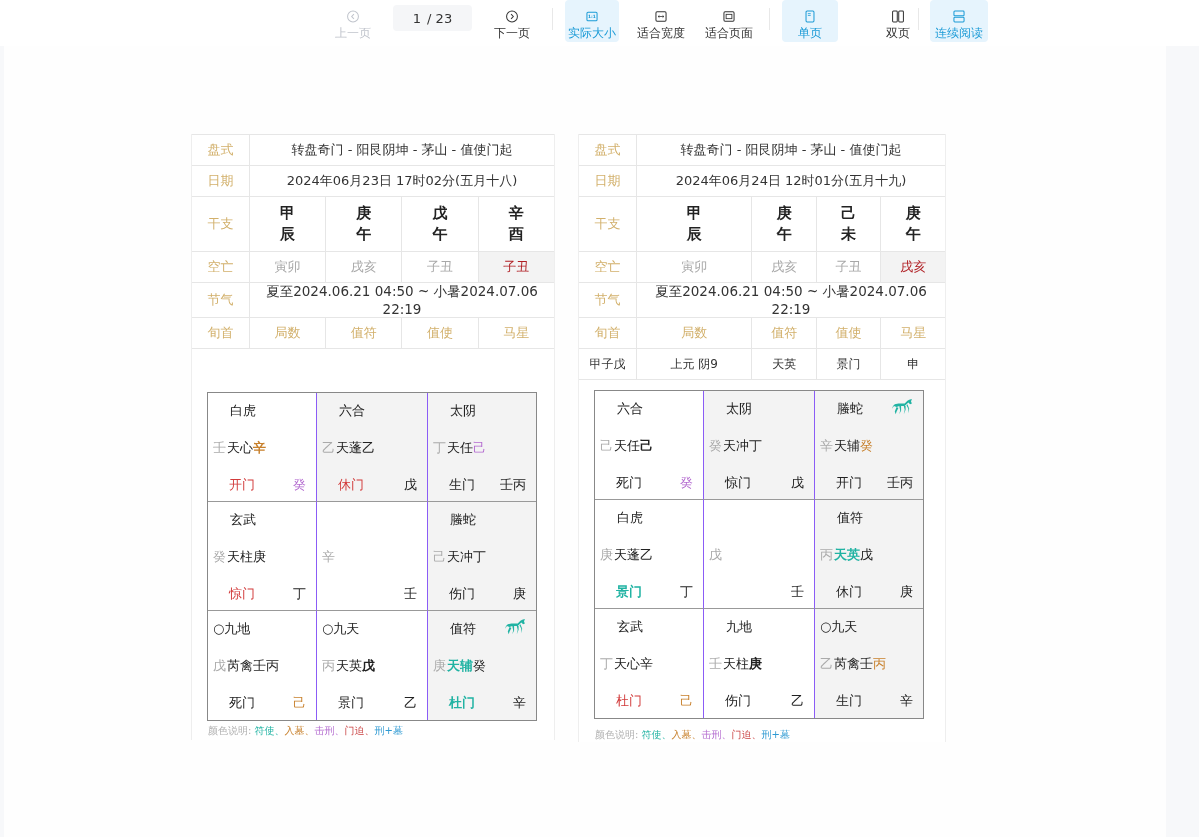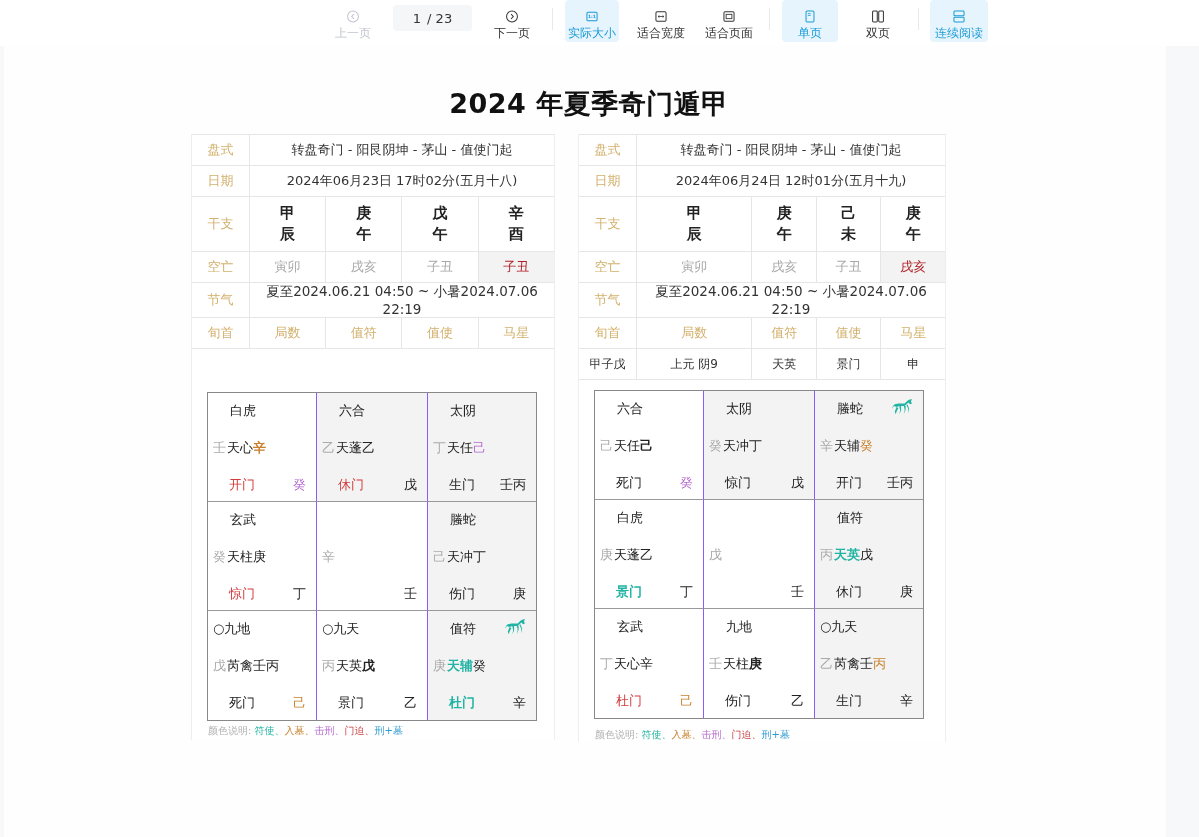--- a/index.html
+++ b/index.html
@@ -99,42 +99,41 @@
     <span class="lbl">适合页面</span>
   </div>
   <div class="sep" style="left:769px;"></div>
   <div class="tb-btn active" style="left:782px;width:56px;">
     <svg width="18" height="18" viewBox="0 0 18 18">
         <rect x="3.5" y="1.5" width="11" height="15" rx="1.5" fill="none" stroke="#1a9ad6" stroke-width="1.4"></rect>
         <path d="M6 5 H10 M6 7.5 H10" stroke="#1a9ad6" stroke-width="1.1"></path>
       </svg>
     <span class="lbl">单页</span>
   </div>
-  <div class="tb-btn" style="left:852px;width:52px;">
+  <div class="tb-btn" style="left:872px;width:52px;">
     <svg width="18" height="18" viewBox="0 0 18 18">
         <rect x="1.5" y="1.5" width="6.5" height="15" rx="1.2" fill="none" stroke="#333" stroke-width="1.4"></rect>
         <rect x="10" y="1.5" width="6.5" height="15" rx="1.2" fill="none" stroke="#333" stroke-width="1.4"></rect>
       </svg>
     <span class="lbl">双页</span>
   </div>
   <div class="sep" style="left:918px;"></div>
   <div class="tb-btn active" style="left:930px;width:58px;">
     <svg width="18" height="18" viewBox="0 0 18 18">
         <rect x="2" y="1.5" width="14" height="6.5" rx="1.2" fill="none" stroke="#1a9ad6" stroke-width="1.4"></rect>
         <rect x="2" y="10" width="14" height="6.5" rx="1.2" fill="none" stroke="#1a9ad6" stroke-width="1.4"></rect>
       </svg>
     <span class="lbl">连续阅读</span>
   </div>
 </div>
 
 <div class="viewer">
   <div class="left-gutter"></div>
   <div class="scroll-track"></div>
   <div class="page">
-    <div class="doc-title">2024 年夏季奇门遁甲</div>
 
     <div class="panel p1" style="height:606px;">
       <div class="sidebar-line" style="left:0;"></div>
       <div class="sidebar-line" style="right:0;"></div>
       <table class="info">
         <tbody>
             <tr>
           <td class="k">盘式</td>
           <td colspan="4">转盘奇门 - 阳艮阴坤 - 茅山 - 值使门起</td>
         </tr>

